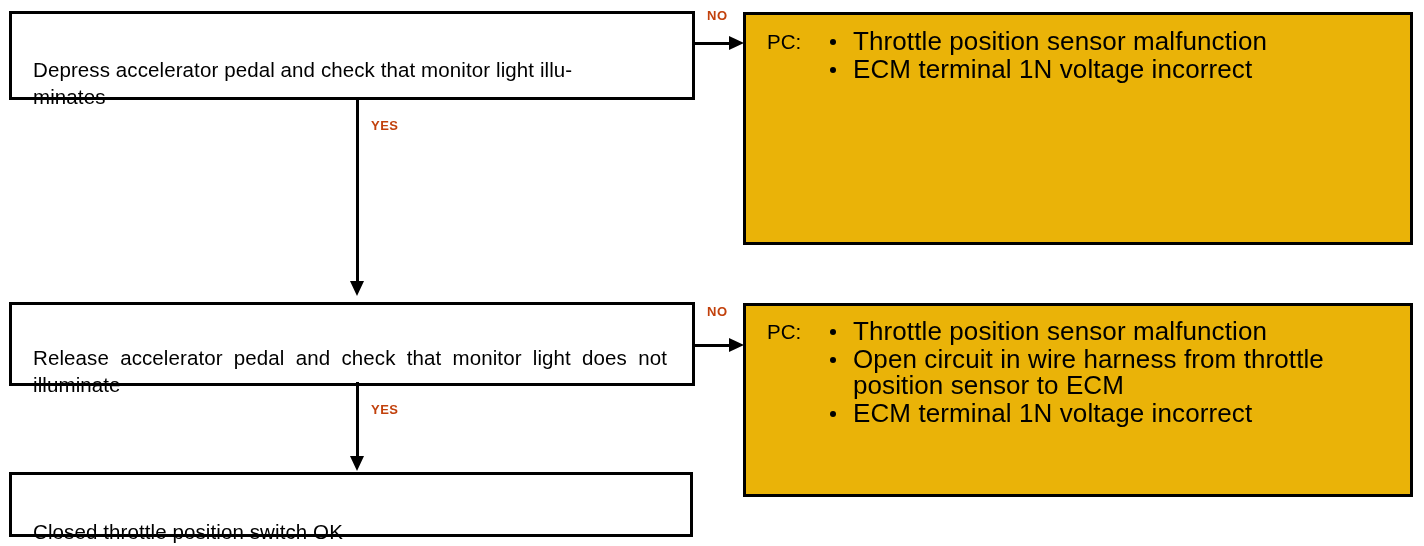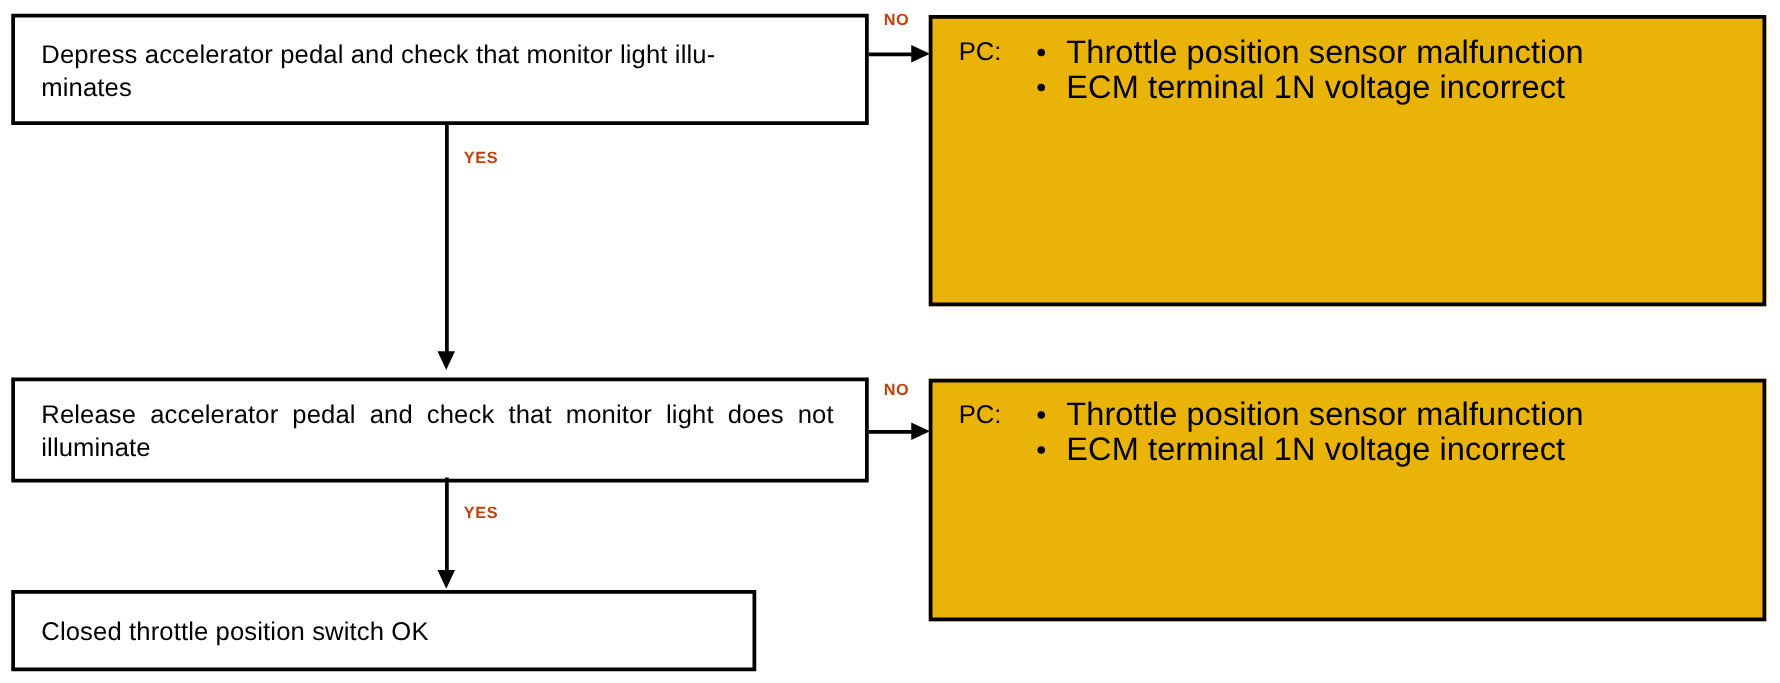--- a/index.html
+++ b/index.html
@@ -37,20 +37,21 @@
     background: #eab308;
   }
 
   .boxtext {
     position: absolute;
     font-size: 20.5px;
     line-height: 27px;
     letter-spacing: 0.1px;
     white-space: pre-wrap;
     color: #000;
+    margin-top: 26px;
   }
   .justified {
     text-align: justify;
   }
 
   
   .pc-label {
     position: absolute;
     font-size: 20.5px;
     line-height: 27px;
@@ -125,36 +126,37 @@
 
   <div class="flowbox" style="left:9px; top:11px; width:686px; height:89px;">
     <div class="boxtext" style="left:21px; top:16px; width:640px;">Depress accelerator pedal and check that monitor light illu-
 minates</div>
   </div>
 
   <div class="flowbox" style="left:9px; top:302px; width:686px; height:84px;">
     <div class="boxtext justified" style="left:21px; top:13px; width:634px;">Release accelerator pedal and check that monitor light does not illuminate</div>
   </div>
 
-  <div class="flowbox" style="left:9px; top:472px; width:596px; height:65px;">
+  <div class="flowbox" style="left:9px; top:472px; width:684px; height:65px;">
     <div class="boxtext" style="left:21px; top:17px; width:640px;">Closed throttle position switch OK</div>
   </div>
 
   <div class="pcbox" style="left:743px; top:12px; width:670px; height:233px;">
     <div class="pc-label" style="left:21px; top:13px;">PC:</div>
     <ul class="pc-list" style="left:84px; top:13px; width:560px;">
       <li class="pc-item">Throttle position sensor malfunction</li>
       <li class="pc-item">ECM terminal 1N voltage incorrect</li>
     </ul>
   </div>
 
   <div class="pcbox" style="left:743px; top:303px; width:670px; height:194px;">
     <div class="pc-label" style="left:21px; top:12px;">PC:</div>
     <ul class="pc-list" style="left:84px; top:12px; width:560px;">
       <li class="pc-item">Throttle position sensor malfunction</li>
+      <li class="pc-item">Open circuit in wire harness from throttle position sensor to ECM</li>
       <li class="pc-item">ECM terminal 1N voltage incorrect</li>
     </ul>
   </div>
 
   <div class="vline" style="left:356px; top:100px; height:182px;"></div>
   <div class="arrow-down" style="left:350px; top:281px;"></div>
   <div class="edge-label" style="left:371px; top:118px;">YES</div>
 
   <div class="vline" style="left:356px; top:382px; height:74px;"></div>
   <div class="arrow-down" style="left:350px; top:456px;"></div>

